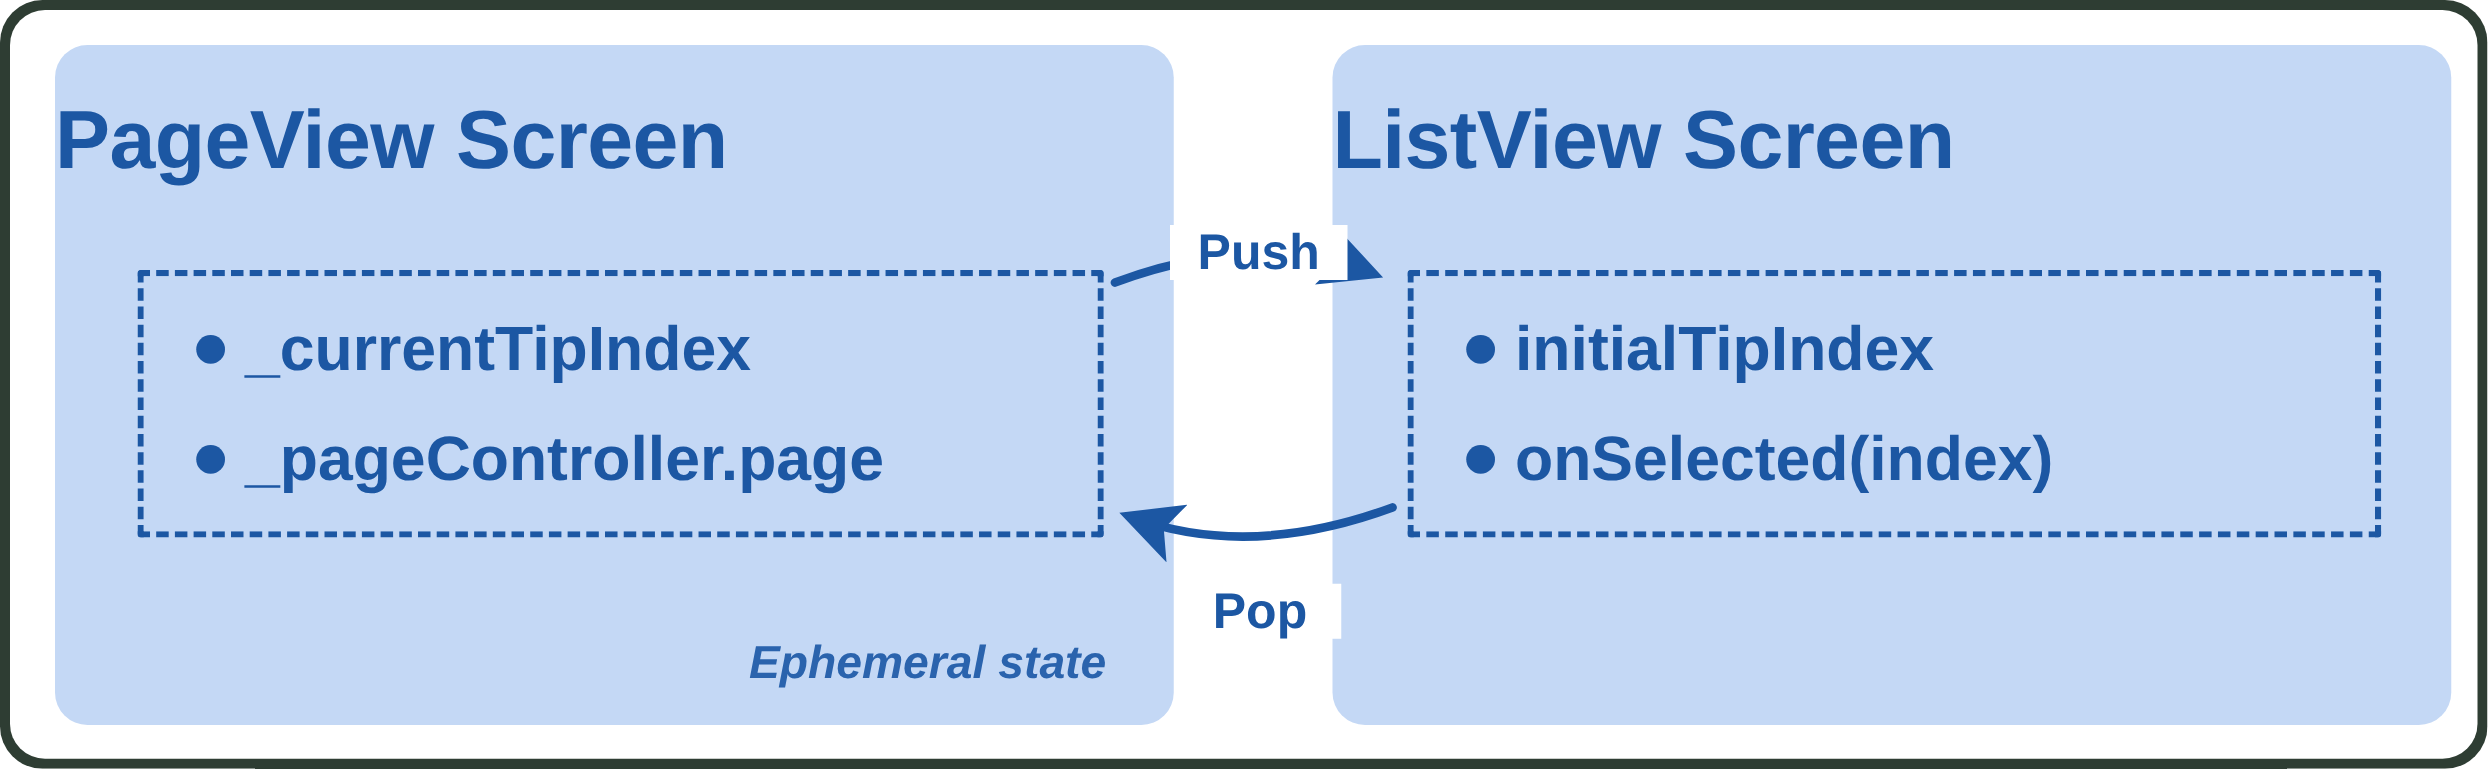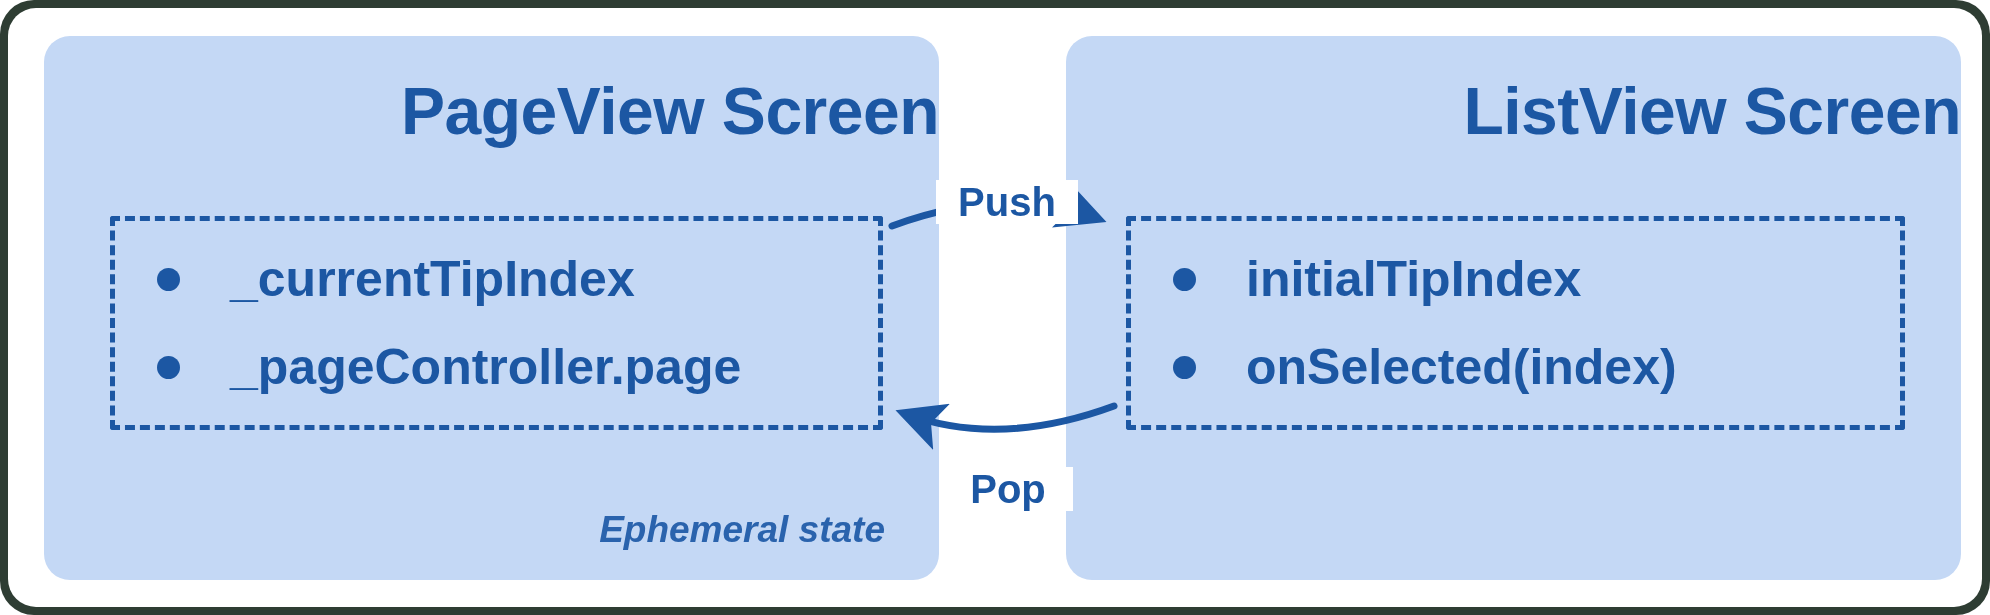--- a/index.html
+++ b/index.html
@@ -36,21 +36,21 @@
     box-sizing: border-box;
   }
   #panel-left  { left: 36px;   width: 895px; }
   #panel-right { left: 1058px; width: 895px; padding-left: 13px; }
 
   .panel-title {
     position: absolute;
     left: 0;
     right: 0;
     top: 42px;
-    text-align: right;
+    text-align: left;
     font-size: 66px;
     font-weight: bold;
     color: #1c57a3;
     letter-spacing: -0.5px;
     line-height: 1;
     white-space: nowrap;
   }
 
   .dashed-box {
     position: absolute;
@@ -78,21 +78,21 @@
     height: 60px;
   }
   .bullet-dot {
     width: 23px;
     height: 23px;
     border-radius: 50%;
     background: #1c57a3;
     flex: 0 0 auto;
   }
   .bullet-label {
-    margin-left: 50px;
+    margin-left: 16px;
     font-size: 50px;
     font-weight: bold;
     color: #1c57a3;
     line-height: 1;
     white-space: nowrap;
   }
 
   .panel-footer {
     position: absolute;
     right: 54px;

